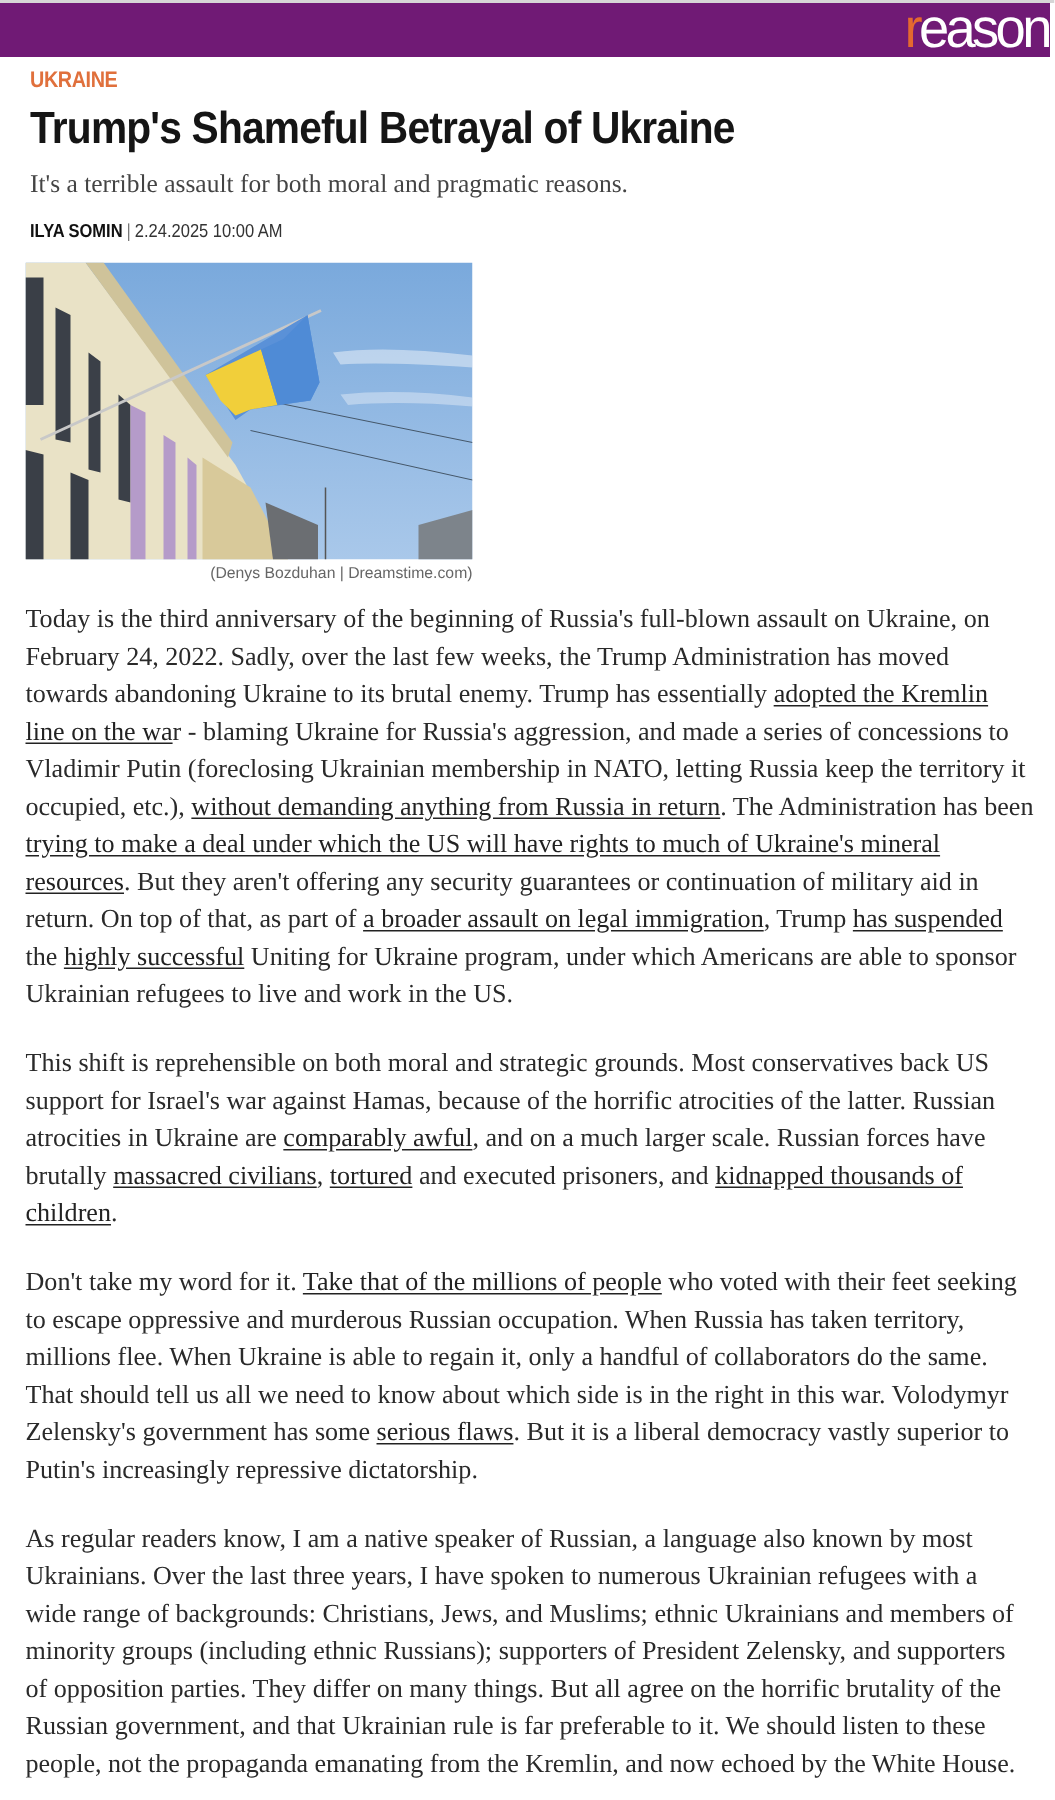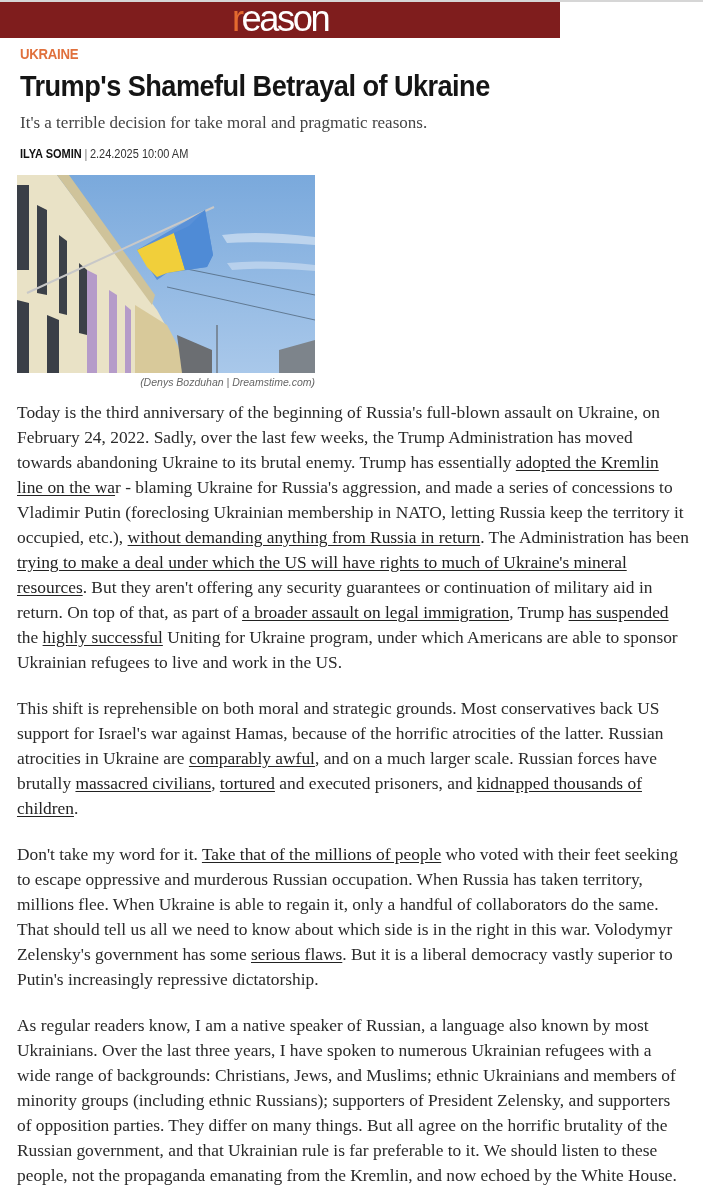--- a/index.html
+++ b/index.html
@@ -1,46 +1,46 @@
 <!DOCTYPE html>
 <html><head>
 <meta charset="utf-8">
 <style>
   html, body { margin: 0; padding: 0; background: #ffffff; }
   body { width: 703px; height: 1200px; overflow: hidden; position: relative; font-family: "Liberation Serif", serif; color: #222; }
   .topline { position: absolute; left: 0; top: 0; width: 703px; height: 2px; background: #d6d6d6; }
-  .masthead { position: absolute; left: 0; top: 2px; width: 560px; height: 36px; background: #7f1d1d; display: flex; align-items: center; justify-content: center; }
+  .masthead { position: absolute; left: 0; top: 2px; width: 700px; height: 36px; background: #701a75; display: flex; align-items: center; justify-content: flex-end; }
   .logo { font-family: "Liberation Sans", sans-serif; font-size: 37px; line-height: 36px; letter-spacing: -2.5px; color: #ffffff; font-weight: 400; transform: scaleX(0.98); margin-top: -3px; }
   .logo .r { color: #e4692f; }
   .content { position: absolute; left: 20px; top: 44px; width: 672px; }
   .section { font-family: "Liberation Sans", sans-serif; font-size: 15px; font-weight: 700; color: #e0703c; letter-spacing: -0.3px; transform: scaleX(0.88); transform-origin: left; display: inline-block; height: 20px; line-height: 20px; }
   .headline { font-family: "Liberation Sans", sans-serif; font-size: 30px; font-weight: 700; color: #151515; margin: 4px 0 0 0; line-height: 36px; letter-spacing: -0.6px; transform: scaleX(0.905); transform-origin: left; white-space: nowrap; }
   .dek { font-family: "Liberation Serif", serif; font-size: 17px; color: #444; margin-top: 8px; line-height: 22px; }
   .byline { font-family: "Liberation Sans", sans-serif; font-size: 12.5px; color: #333; margin-top: 12px; line-height: 16px; transform: scaleX(0.88); transform-origin: left; white-space: nowrap; }
   .byline .author { font-weight: 700; color: #111; }
   .byline .sep { color: #777; margin: 0 3px; }
-  .figure { position: absolute; left: 17px; top: 175px; width: 298px; font-style: italic; }
+  .figure { position: absolute; left: 17px; top: 175px; width: 298px; }
   .photo { width: 298px; height: 198px; display: block; }
   .caption { font-family: "Liberation Sans", sans-serif; font-size: 10.5px; color: #666; text-align: right; margin-top: 2px; line-height: 14px; }
   .body { position: absolute; left: 17px; top: 400px; width: 672px; font-family: "Liberation Serif", serif; font-size: 17.4px; line-height: 25px; color: #2a2a2a; }
   .body p { margin: 0 0 21px 0; }
   .body a { color: #222; text-decoration: underline; text-underline-offset: 2px; }
 </style>
 </head>
 <body>
 
 <div class="topline"></div>
 <header class="masthead">
   <a class="logo"><span class="r">r</span><span>eason</span></a>
 </header>
 
 <div class="content">
   <a class="section">UKRAINE</a>
   <h1 class="headline">Trump's Shameful Betrayal of Ukraine</h1>
-  <div class="dek">It's a terrible decision for take moral and pragmatic reasons.</div>
+  <div class="dek">It's a terrible assault for both moral and pragmatic reasons.</div>
   <div class="byline">
     <a class="author">ILYA SOMIN</a><span class="sep">|</span><span>2.24.2025 10:00 AM</span>
   </div>
 </div>
 
 <figure class="figure" style="margin:0;">
   <svg class="photo" viewBox="0 0 298 198" preserveAspectRatio="none">
     <defs>
       <linearGradient id="sky" x1="0" y1="0" x2="0" y2="1">
         <stop offset="0" stop-color="#7aa9dc"></stop>

